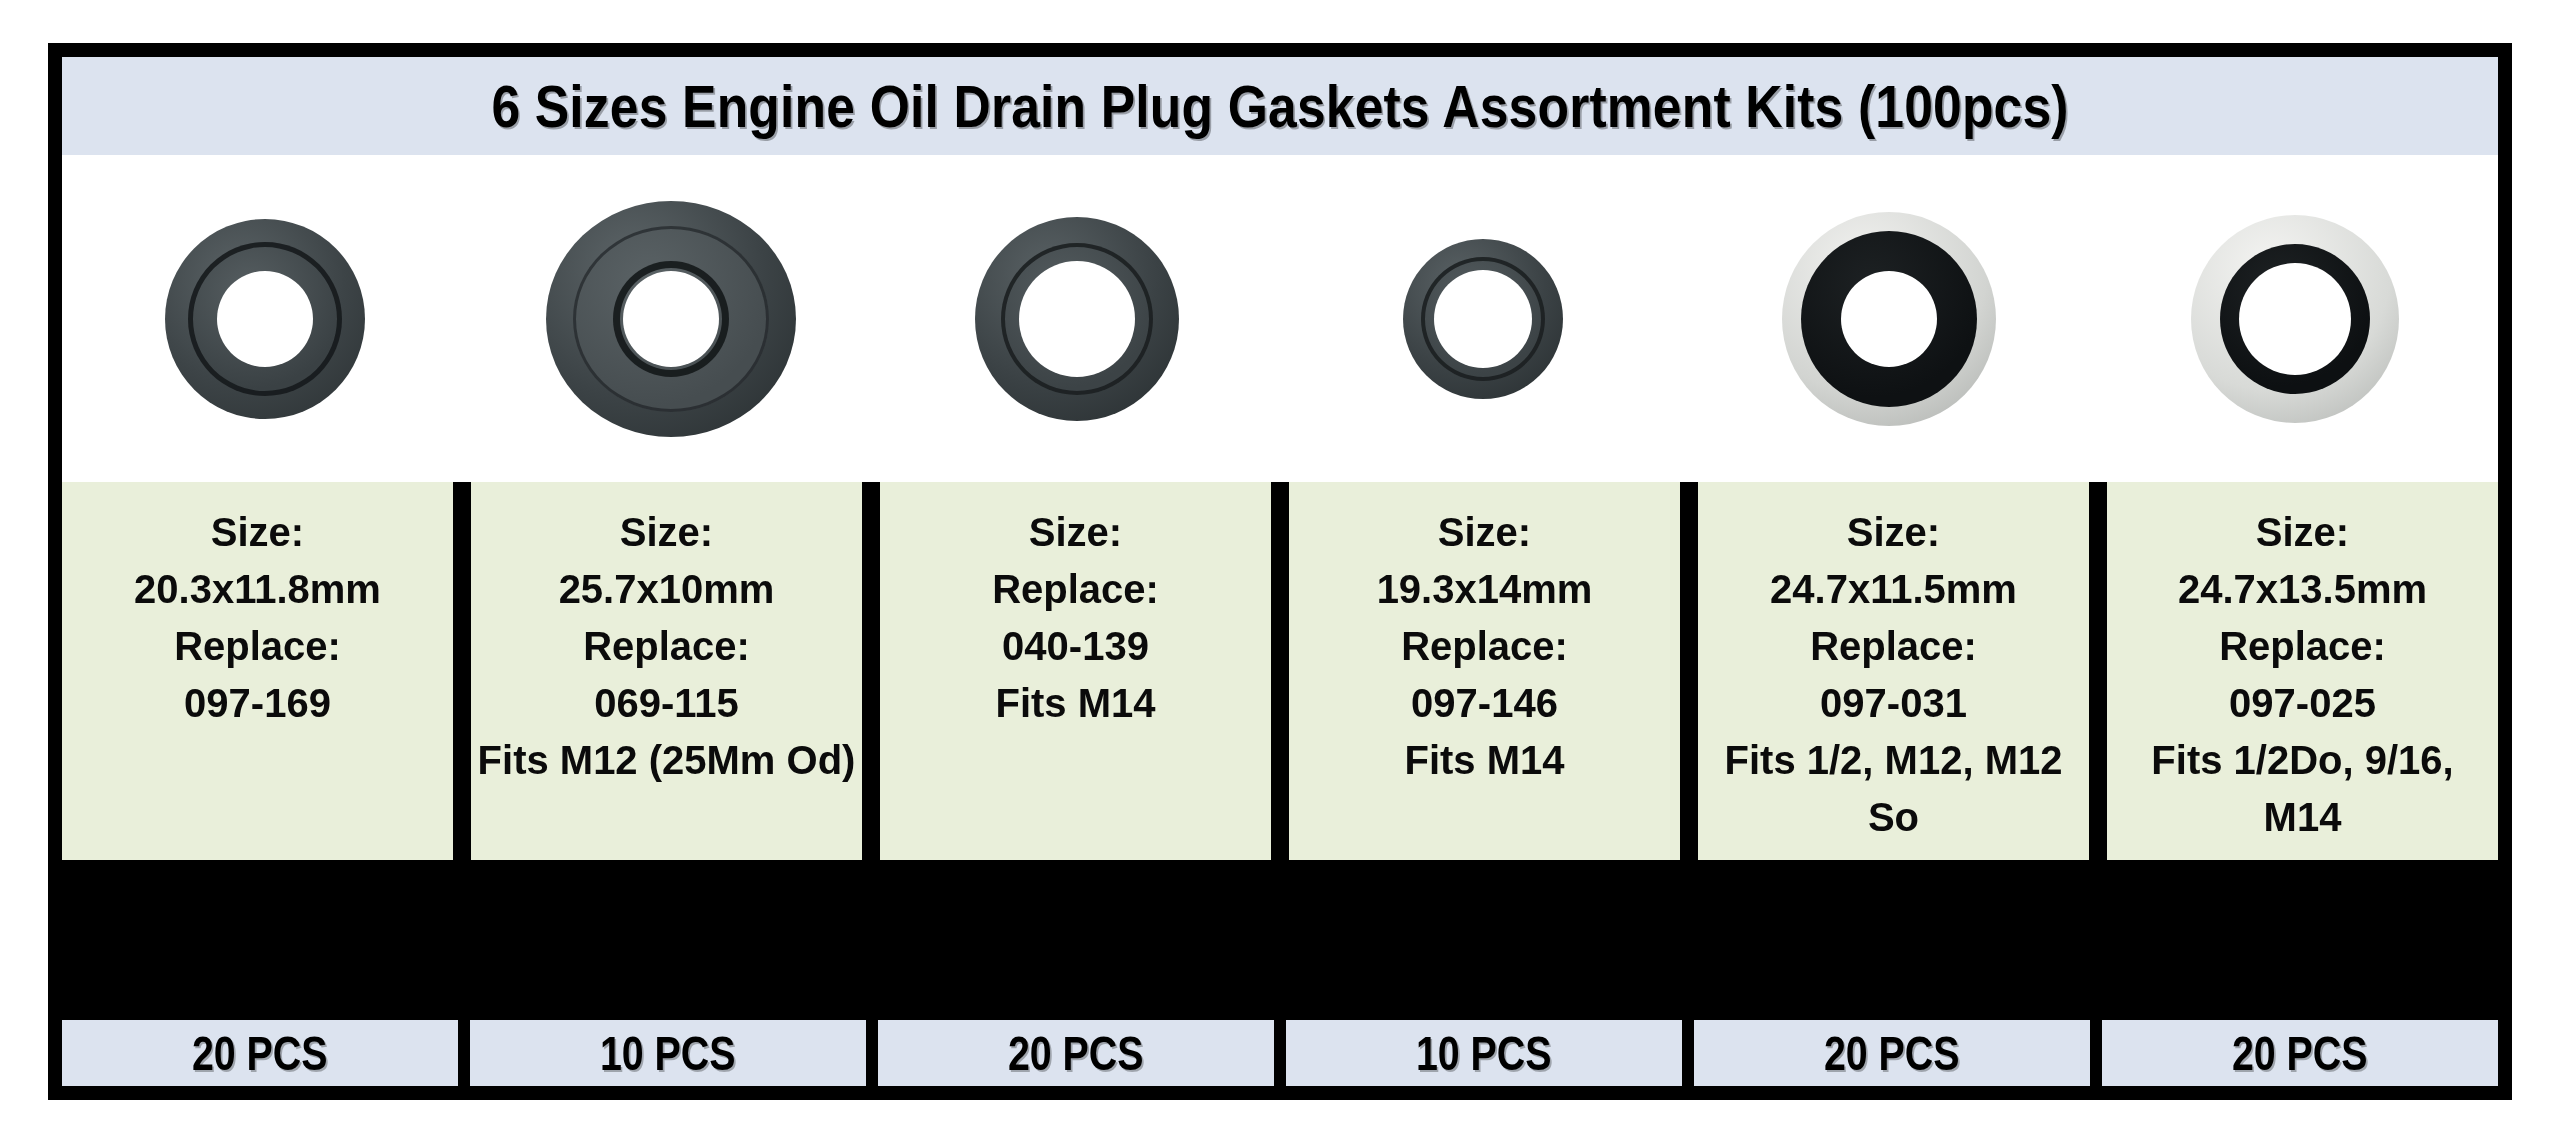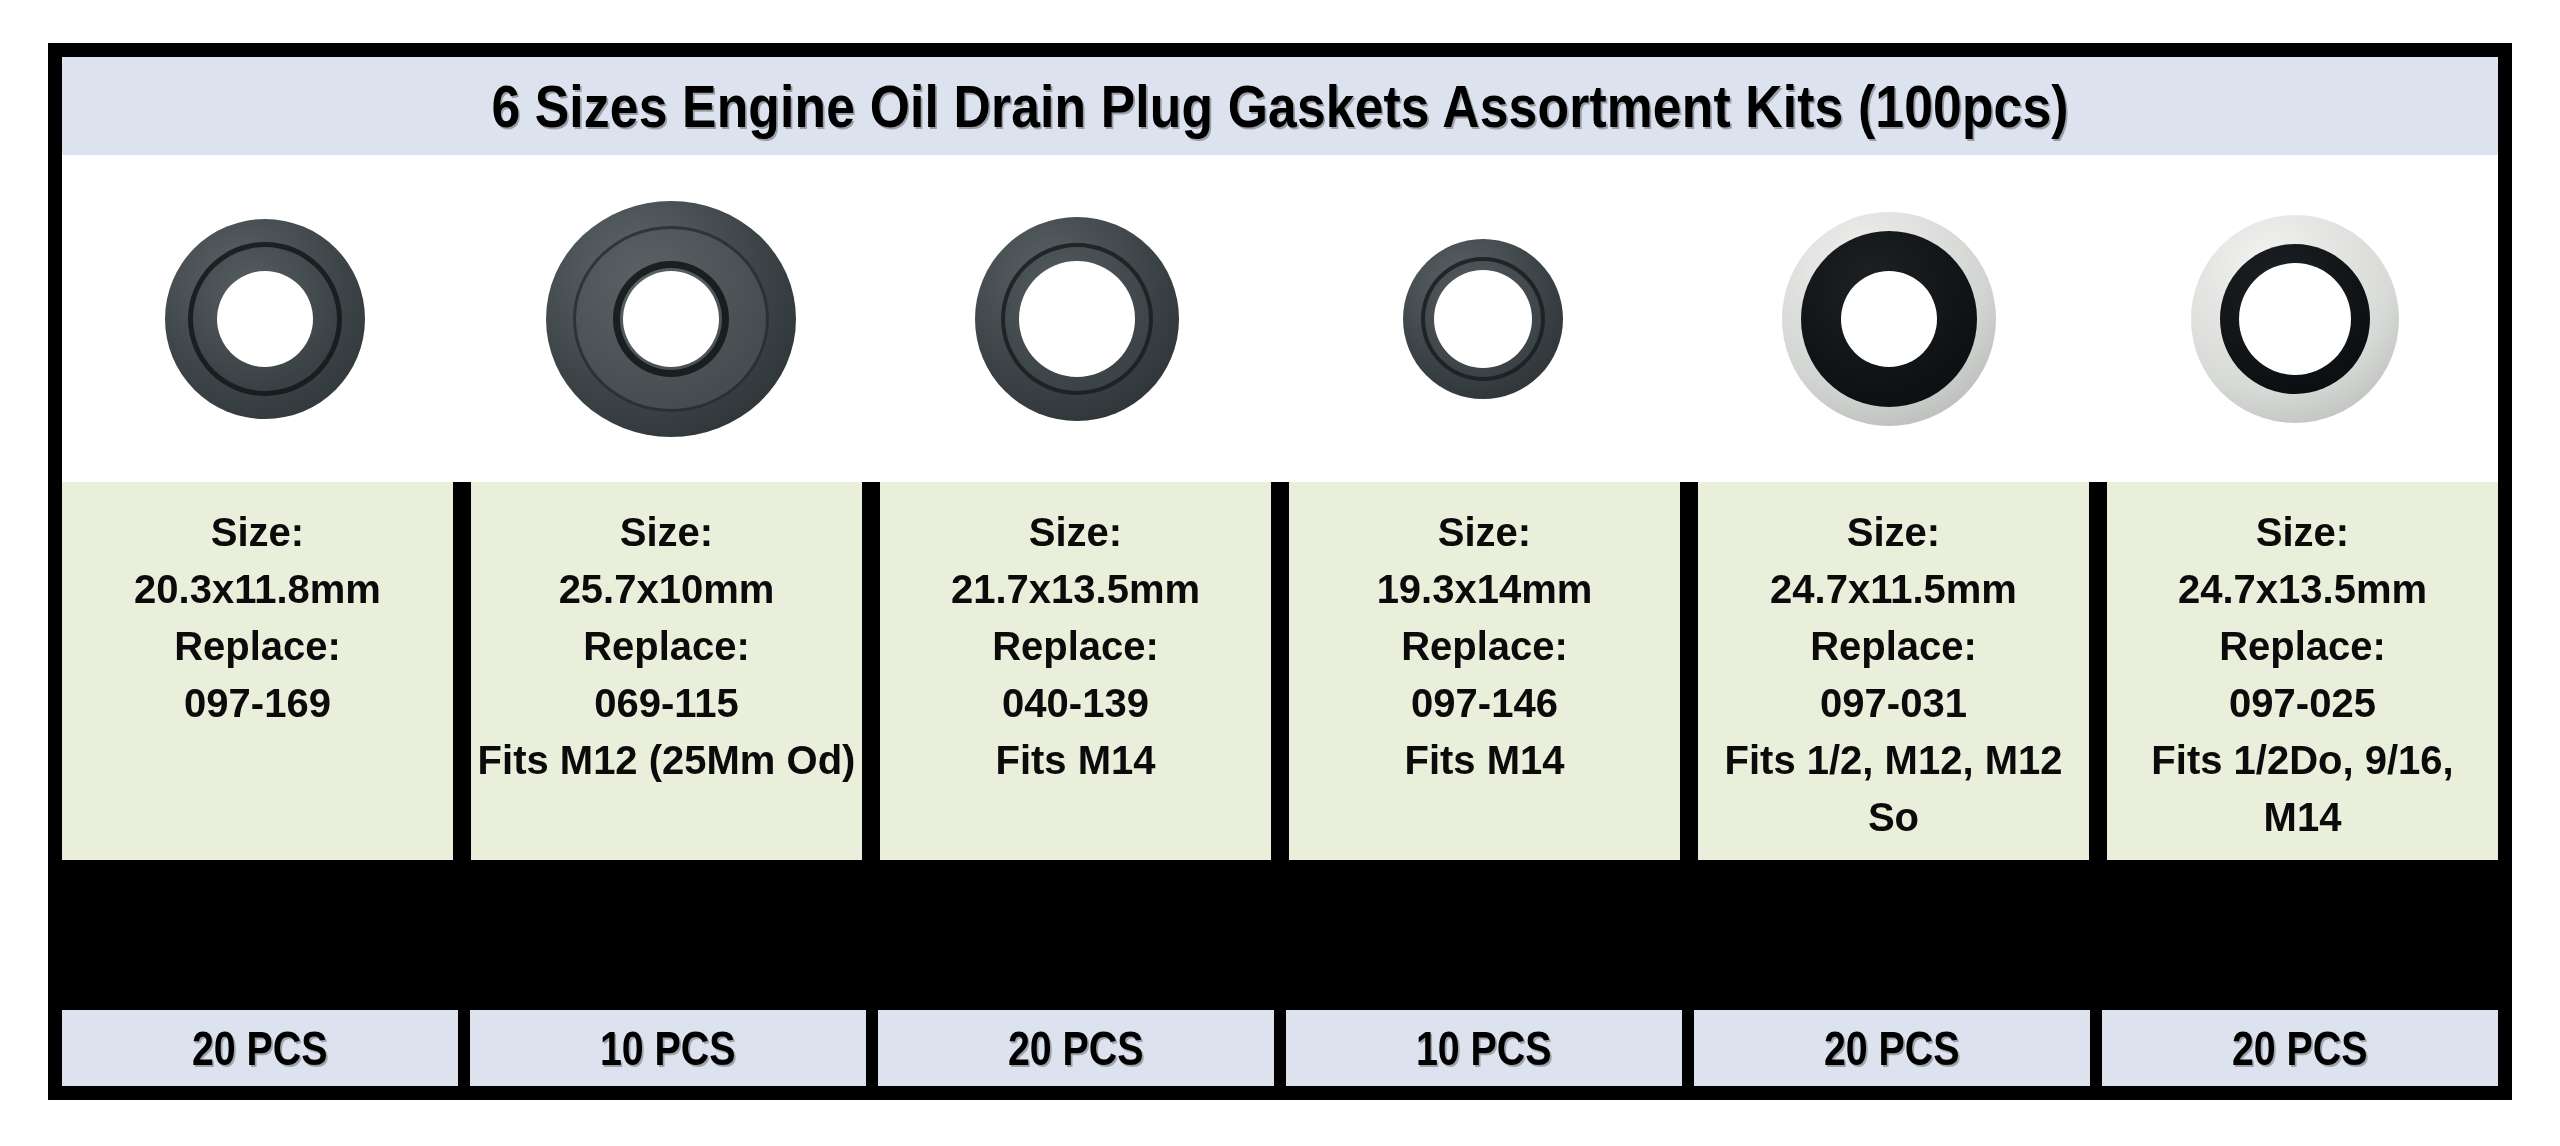--- a/index.html
+++ b/index.html
@@ -49,21 +49,21 @@
     text-align:center;
   }
   .spec-line{
     font-family:"Liberation Sans",sans-serif;font-weight:bold;
     font-size:40px;line-height:57px;color:#0b0b0b;
     white-space:pre-wrap;word-break:break-word;
   }
 
   
   .qty-row{
-    position:absolute;left:0;bottom:0;width:100%;height:76px;
+    position:absolute;left:0;bottom:0;width:100%;height:66px;
     display:flex;gap:12px;
   }
   .qty-cell{
     flex:1 1 0;background:#dce3ef;display:flex;align-items:center;justify-content:center;
   }
   .qty-text{
     font-family:"Liberation Sans Narrow","Liberation Sans",sans-serif;
     font-weight:bold;font-size:48px;color:#000;
     transform:scaleX(.82);transform-origin:center center;white-space:nowrap;
     text-shadow:2px 2px 0 rgba(0,0,0,.28);
@@ -137,21 +137,20 @@
     <div class="spec-cell">
       <div class="spec-line">Size:</div>
       <div class="spec-line">25.7x10mm</div>
       <div class="spec-line">Replace:</div>
       <div class="spec-line">069-115</div>
       <div class="spec-line">Fits M12 (25Mm Od)</div>
     </div>
 
     <div class="spec-cell">
       <div class="spec-line">Size:</div>
-      <div class="spec-line">21.7x13.5mm</div>
       <div class="spec-line">Replace:</div>
       <div class="spec-line">040-139</div>
       <div class="spec-line">Fits M14</div>
     </div>
 
     <div class="spec-cell">
       <div class="spec-line">Size:</div>
       <div class="spec-line">19.3x14mm</div>
       <div class="spec-line">Replace:</div>
       <div class="spec-line">097-146</div>

